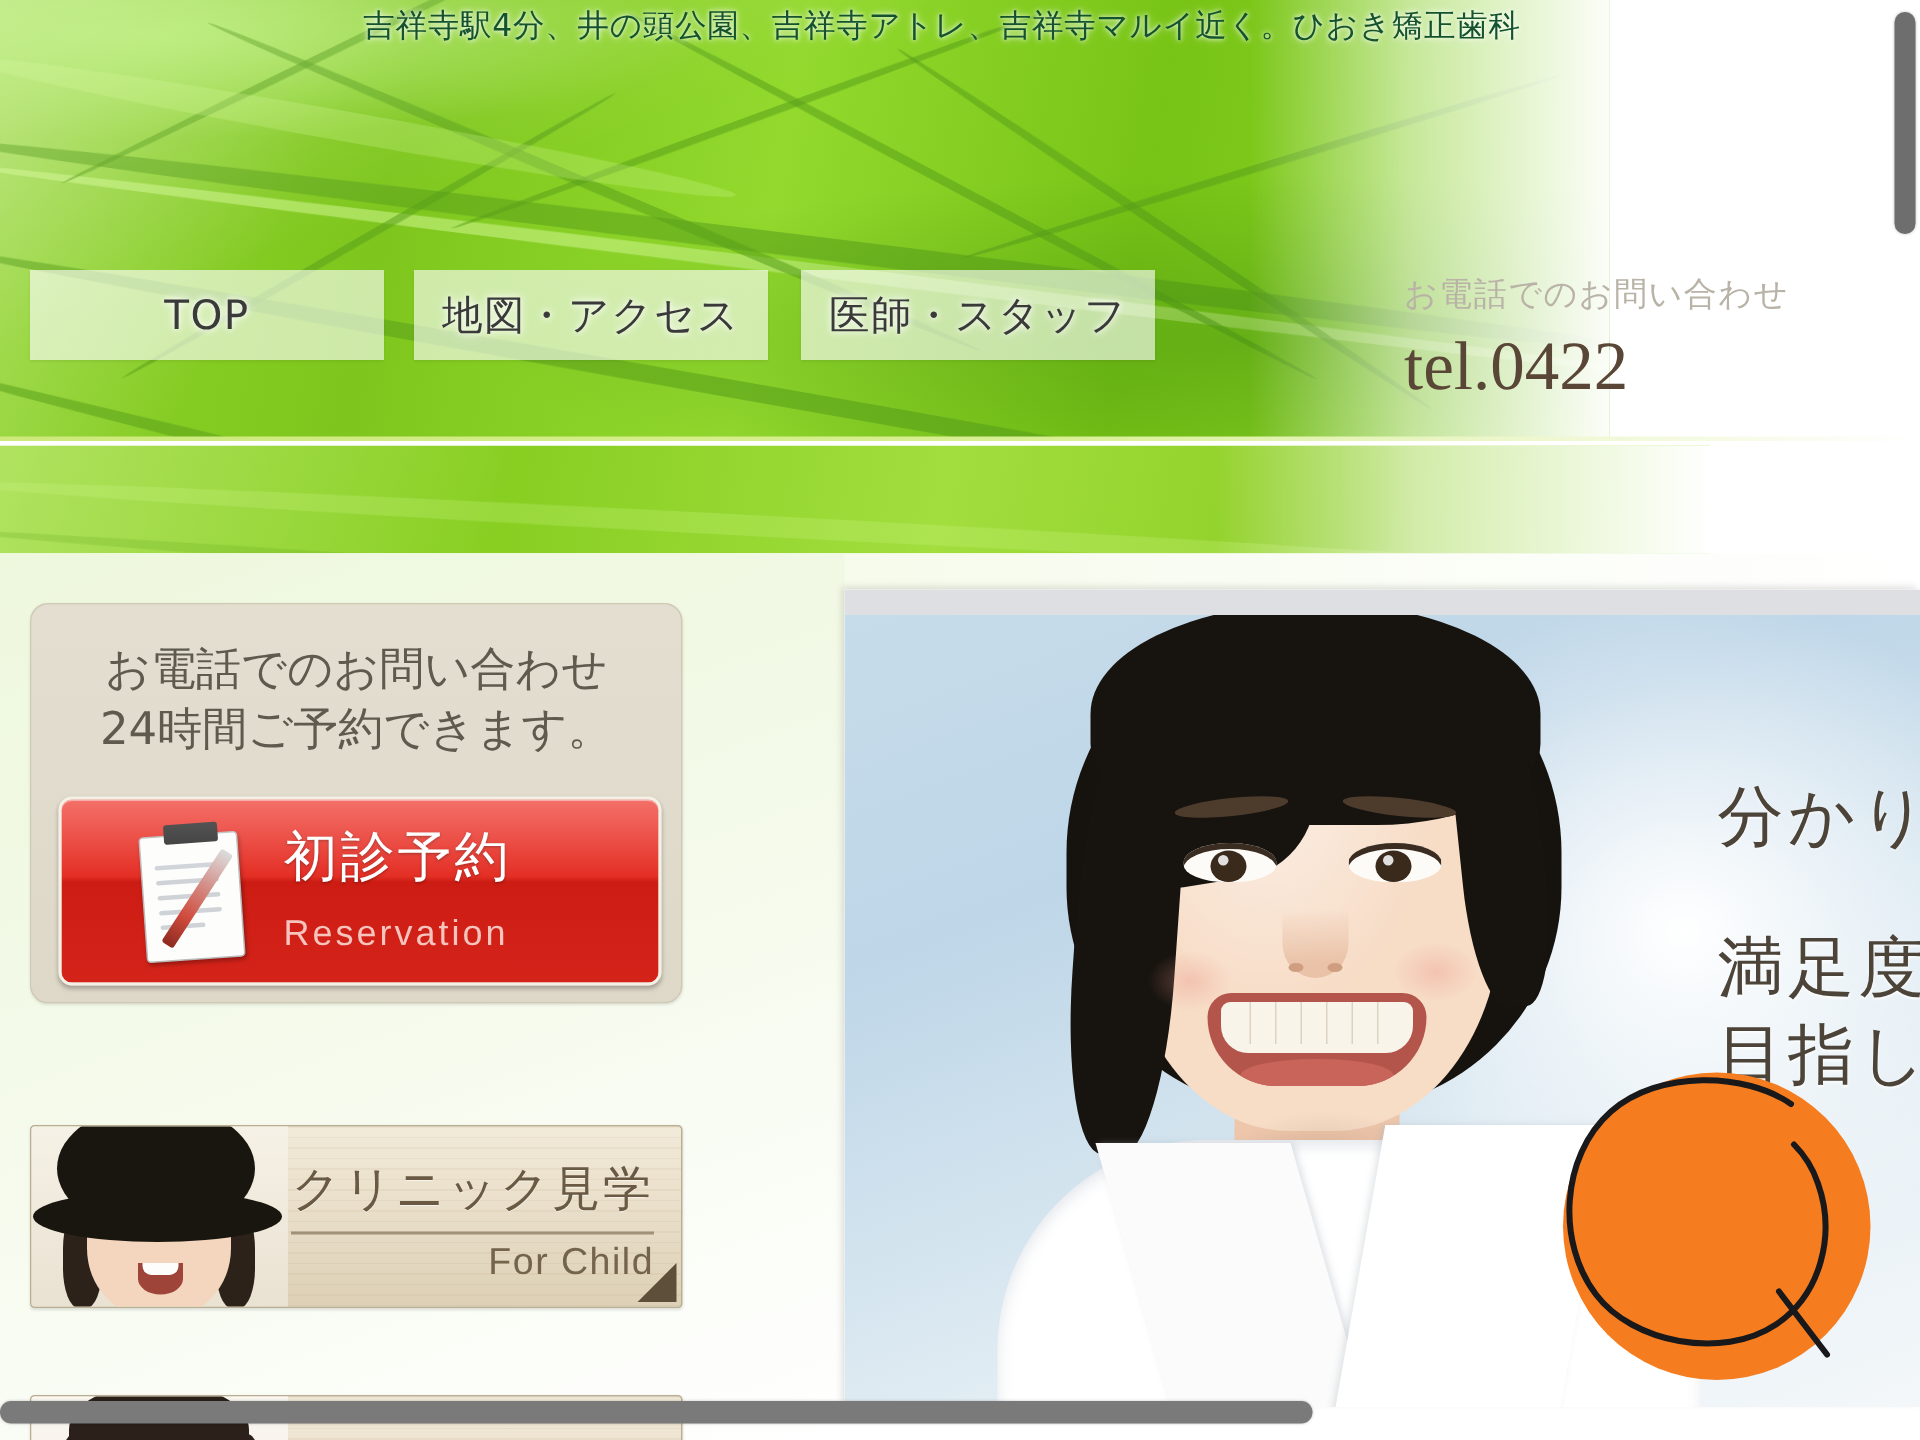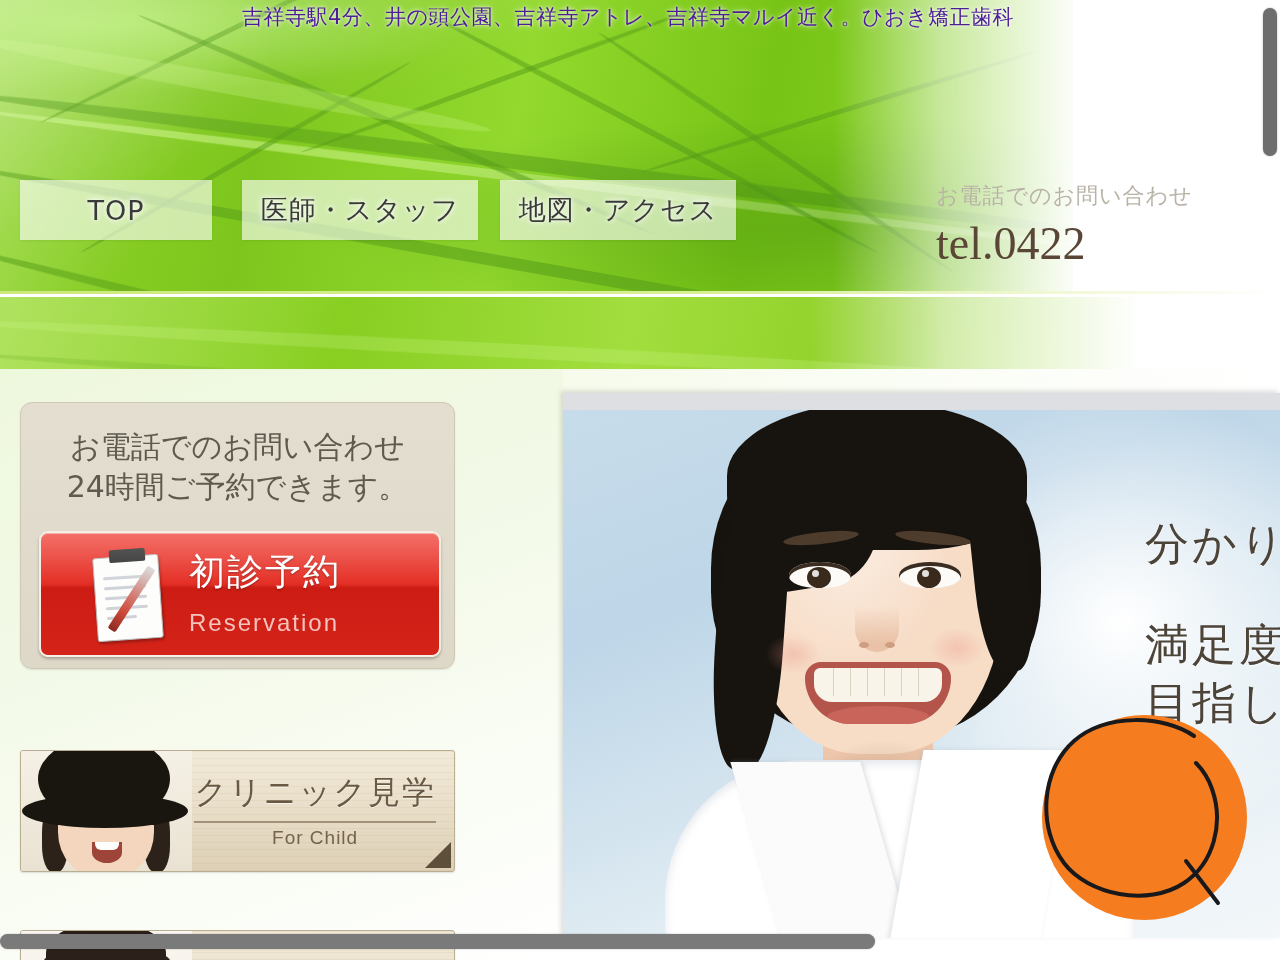--- a/index.html
+++ b/index.html
@@ -55,38 +55,38 @@
     background:linear-gradient(90deg,#cde97a 0%,#d9ef94 55%,#eef7cf 80%,#ffffff 100%);
   }
   .hair-line2{
     position:absolute;left:0;top:295px;width:1073px;height:2px;
     background:rgba(255,255,255,.85);
   }
 
   
   .kicker{
     position:absolute;left:0;top:3px;width:1256px;text-align:center;
-    font-size:21px;color:#4c1d95;letter-spacing:.5px;
+    font-size:21px;color:#14532d;letter-spacing:.5px;
     font-family:"DejaVu Sans","Liberation Sans",sans-serif;
     text-shadow:0 0 3px rgba(255,255,255,.85),0 0 6px rgba(255,255,255,.7);
     white-space:nowrap;
   }
 
   
   .nav{position:absolute;left:20px;top:180px;display:flex;align-items:flex-start;}
   .nav-item{
     height:60px;display:flex;align-items:center;justify-content:center;
     background:rgba(255,255,255,.62);
     box-shadow:0 1px 2px rgba(0,0,0,.07);
     font-size:27px;color:#3a3a3a;letter-spacing:1px;
     font-family:"DejaVu Sans","Liberation Sans",sans-serif;
     text-shadow:0 0 4px rgba(255,255,255,.95),0 0 8px rgba(255,255,255,.8);
     cursor:pointer;white-space:nowrap;
   }
-  .nav-item.n0{width:192px;margin-right:30px;}
+  .nav-item.n0{width:236px;margin-right:20px;}
   .nav-item.n1{width:236px;margin-right:22px;}
   .nav-item.n2{width:236px;margin-right:22px;}
   .nav-item.n3{width:236px;background:rgba(255,255,255,.85);}
 
   
   .phone-wrap{position:absolute;left:936px;top:165px;width:320px;overflow:hidden;margin-top:16px;}
   .phone-label{
     font-size:22px;color:#b9b3a7;letter-spacing:1px;white-space:nowrap;
     font-family:"DejaVu Sans","Liberation Sans",sans-serif;
   }
@@ -173,21 +173,21 @@
   }
   .banner .btext{
     position:absolute;right:18px;top:20px;text-align:right;
   }
   .btitle{
     font-size:32px;color:#6a5a44;letter-spacing:2px;
     font-family:"DejaVu Sans","Liberation Sans",sans-serif;
     text-shadow:0 1px 0 rgba(255,255,255,.6);
   }
   .brule{height:2px;background:#8a7a60;margin:6px 0 4px 0;opacity:.75;}
-  .bsub{font-size:19px;color:#74644c;letter-spacing:1px;text-align:center;}
+  .bsub{font-size:25px;color:#74644c;letter-spacing:1px;text-align:right;}
   .bcorner{
     position:absolute;right:3px;bottom:3px;width:0;height:0;
     border-left:26px solid transparent;border-bottom:26px solid #5e4f3a;
   }
   .child-photo{position:absolute;inset:0;background:linear-gradient(180deg,#f6f1e6,#e9e2d2);}
   .child-hat{position:absolute;left:18px;top:-14px;width:132px;height:86px;background:#19160f;border-radius:50%;}
   .child-hatbrim{position:absolute;left:2px;top:44px;width:166px;height:34px;background:#19160f;border-radius:50%;}
   .child-head{position:absolute;left:38px;top:24px;width:96px;height:104px;background:#f3d6bd;border-radius:48% 48% 44% 44%;}
   .child-hair{position:absolute;left:34px;top:22px;width:104px;height:46px;background:#2c2219;border-radius:50% 50% 30% 30%;}
   .child-side-l{position:absolute;left:22px;top:56px;width:26px;height:66px;background:#2c2219;border-radius:40%;}
@@ -322,22 +322,22 @@
     <div class="leaf-img"></div>
     <div class="vein light" style="left:-40px;top:18px;width:1100px;height:14px;transform:rotate(3deg);opacity:.45;"></div>
     <div class="vein" style="left:-40px;top:52px;width:1100px;height:9px;transform:rotate(4deg);opacity:.35;"></div>
     <div class="leaf-fade-right"></div>
   </div>
 
   <div class="kicker">吉祥寺駅4分、井の頭公園、吉祥寺アトレ、吉祥寺マルイ近く。ひおき矯正歯科</div>
 
   <nav class="nav">
     <div class="nav-item n0">TOP</div>
+    <div class="nav-item n1">地図・アクセス</div>
     <div class="nav-item n2">医師・スタッフ</div>
-    <div class="nav-item n1">地図・アクセス</div>
   </nav>
 
   <div class="phone-wrap">
     <div class="phone-label">お電話でのお問い合わせ</div>
     <div class="phone-num">tel.0422</div>
   </div>
 
   <div class="left-wash2"></div>
   <div class="left-wash"></div>
 

